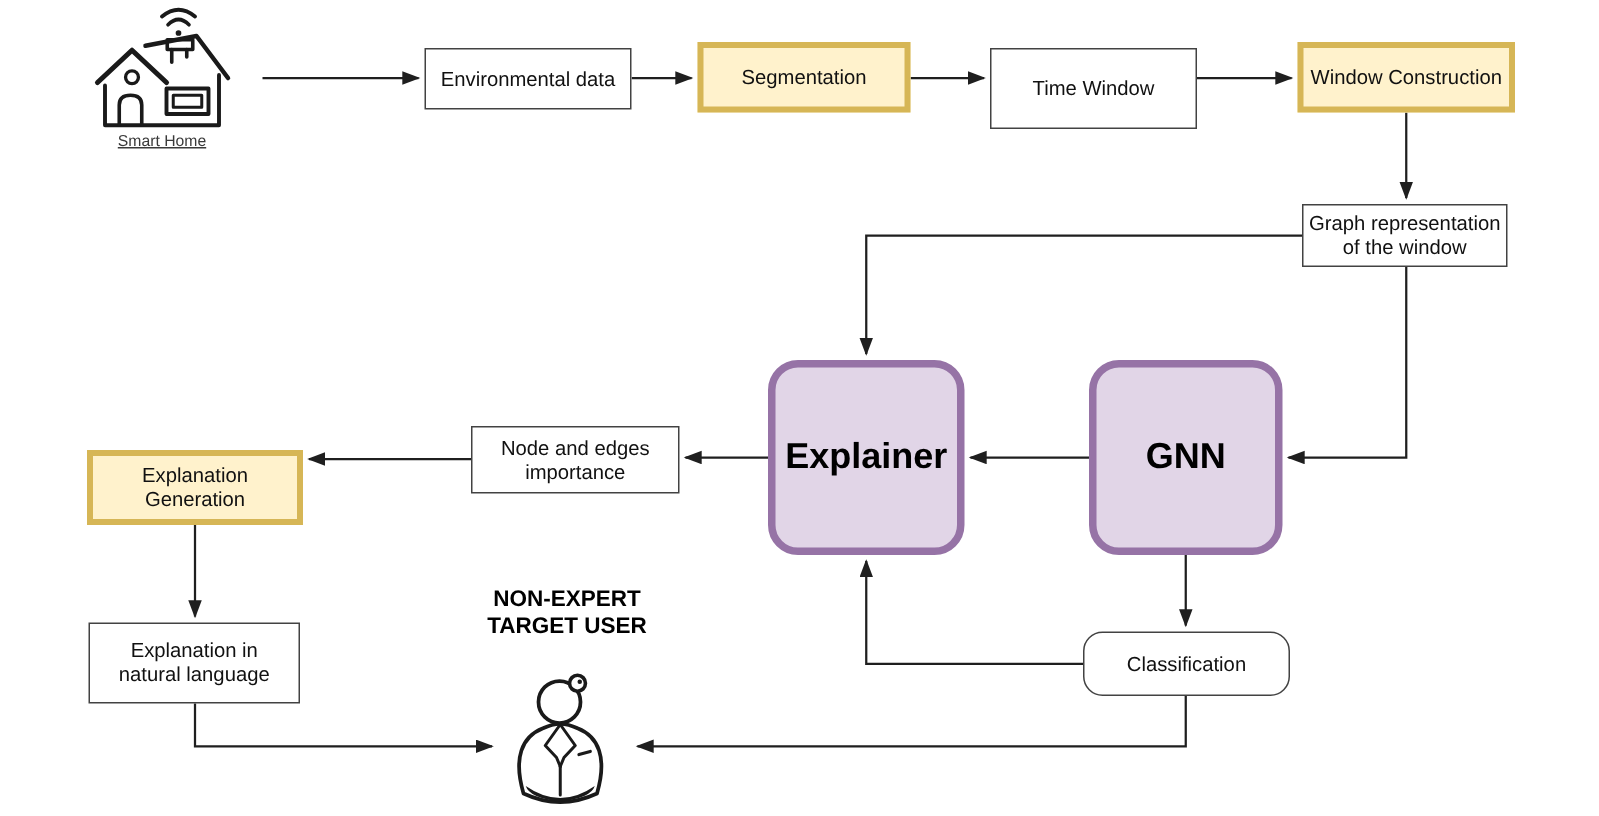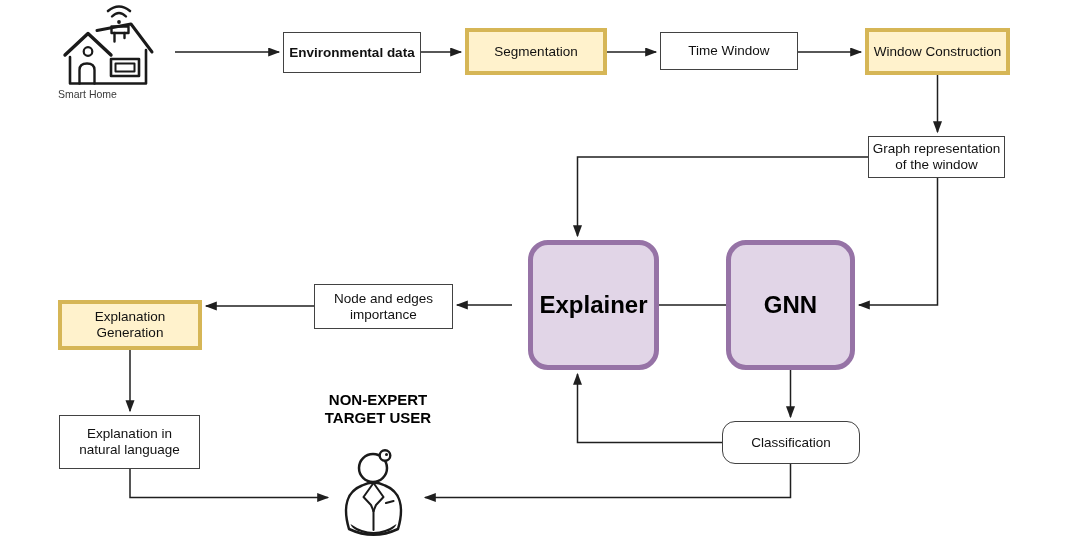--- a/index.html
+++ b/index.html
@@ -13,39 +13,39 @@
     display:flex; align-items:center; justify-content:center;
     text-align:center; white-space:pre-line;
     font-size:13.5px; line-height:16px; color:#111;
     background:#ffffff; border:1.6px solid #424242;
   }
   .node.yellow { background:#FFF2CC; border:4px solid #D6B656; }
   .node.purple {
     background:#E1D5E7; border:5px solid #9673A6; border-radius:20px;
     font-weight:bold; font-size:24px; color:#000;
   }
-  #n-env { left:283px; top:32px;  width:138px; height:41px;font-weight:bold; }
+  #n-env { left:283px; top:32px;  width:138px; height:41px; }
   #n-seg { left:465px; top:28px;  width:142px; height:47px; }
-  #n-tw  { left:660px; top:32px;  width:138px; height:38px; }
+  #n-tw  { left:660px; top:32px;  width:138px; height:54px; }
   #n-gc  { left:865px; top:28px;  width:145px; height:47px; }
   #n-gr  { left:868px; top:136px; width:137px; height:42px; }
-  #n-explainer { left:512px; top:240px; width:131px; height:130px;margin-left:16px; }
+  #n-explainer { left:512px; top:240px; width:131px; height:130px; }
   #n-gnn       { left:726px; top:240px; width:129px; height:130px; }
   #n-ne  { left:314px; top:284px; width:139px; height:45px; }
   #n-eg  { left:58px;  top:300px; width:144px; height:50px; }
   #n-enl { left:59px;  top:415px; width:141px; height:54px; }
   #n-cls { left:722px; top:421px; width:138px; height:43px;border-radius:13px; }
   #user-label {
     position:absolute; left:298px; top:391px; width:160px;
     text-align:center; font-weight:bold; font-size:15px; line-height:18px;
     color:#000; white-space:pre-line;
   }
   #smart-home-label {
     position:absolute; left:58px; top:88px; width:100px;
-    text-align:left; font-size:10.5px; color:#3a3a3a;
+    text-align:center; font-size:10.5px; color:#3a3a3a;text-decoration:underline;
   }
 </style>
 </head>
 <body>
 
 <div id="canvas">
 
   <svg id="wires" viewBox="0 0 1066 544" xmlns="http://www.w3.org/2000/svg">
     <defs>
       <marker id="arrow" markerWidth="9" markerHeight="8" refX="7.2" refY="3" orient="auto" markerUnits="strokeWidth">

